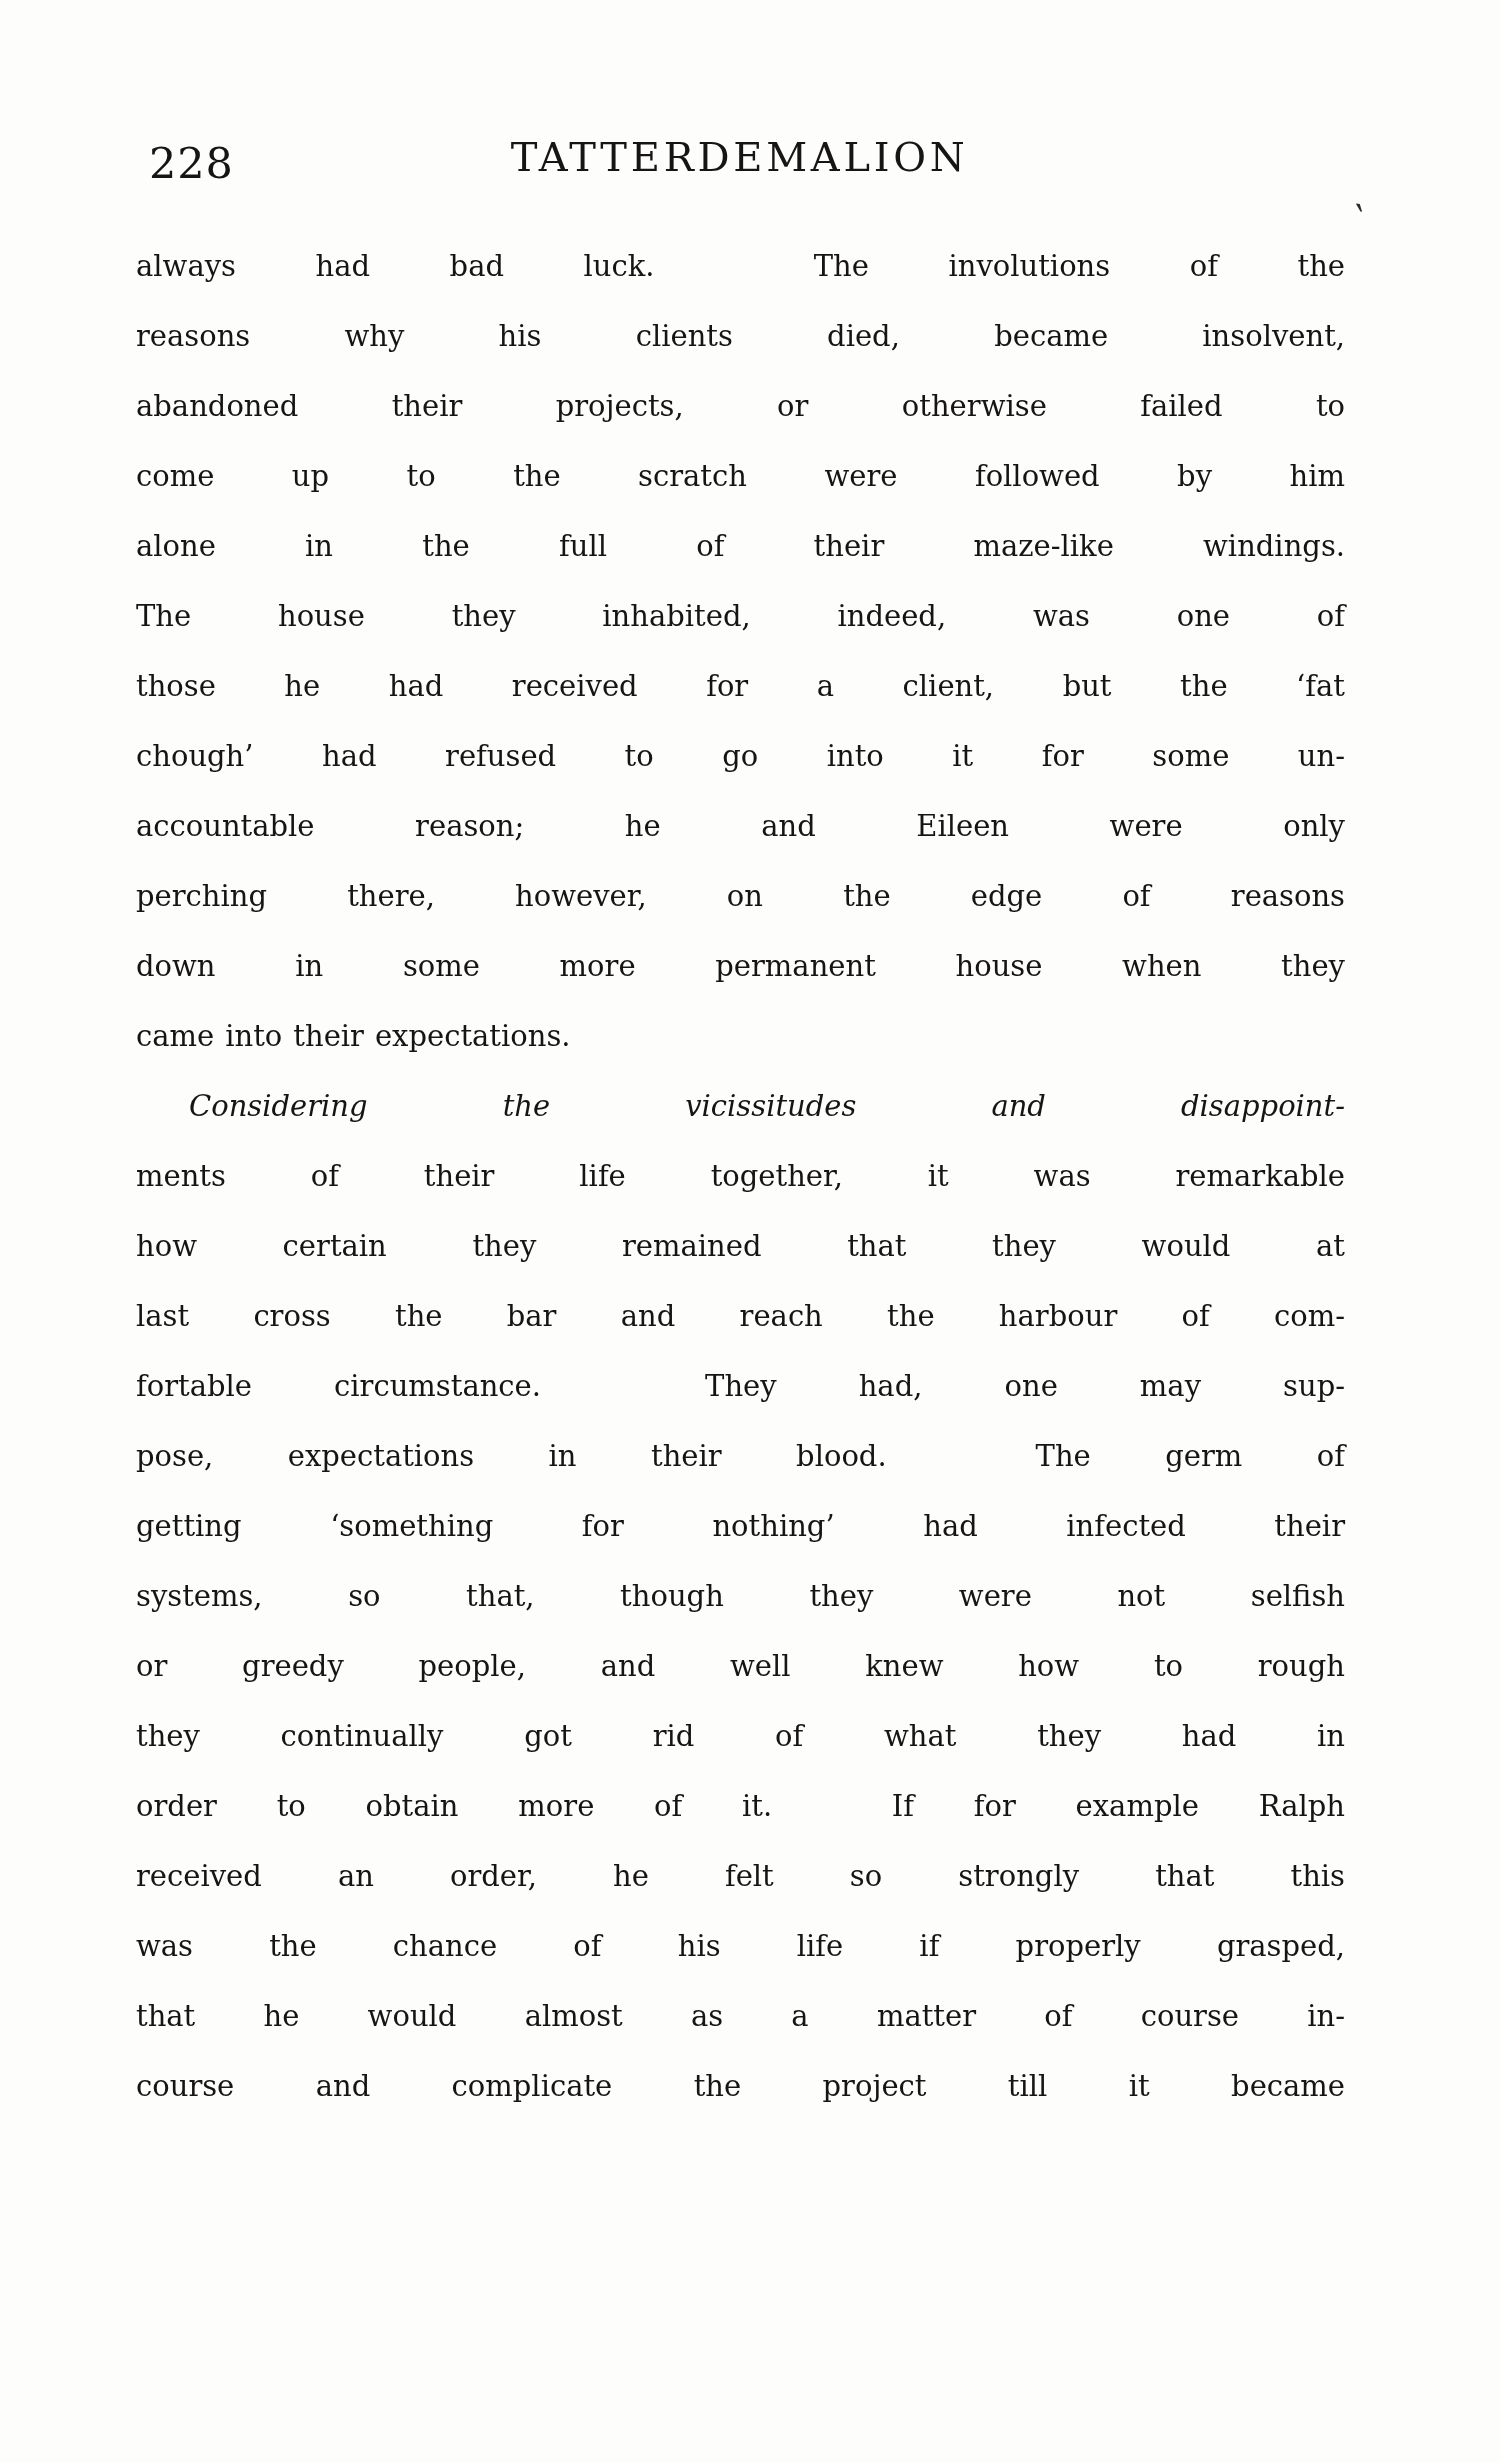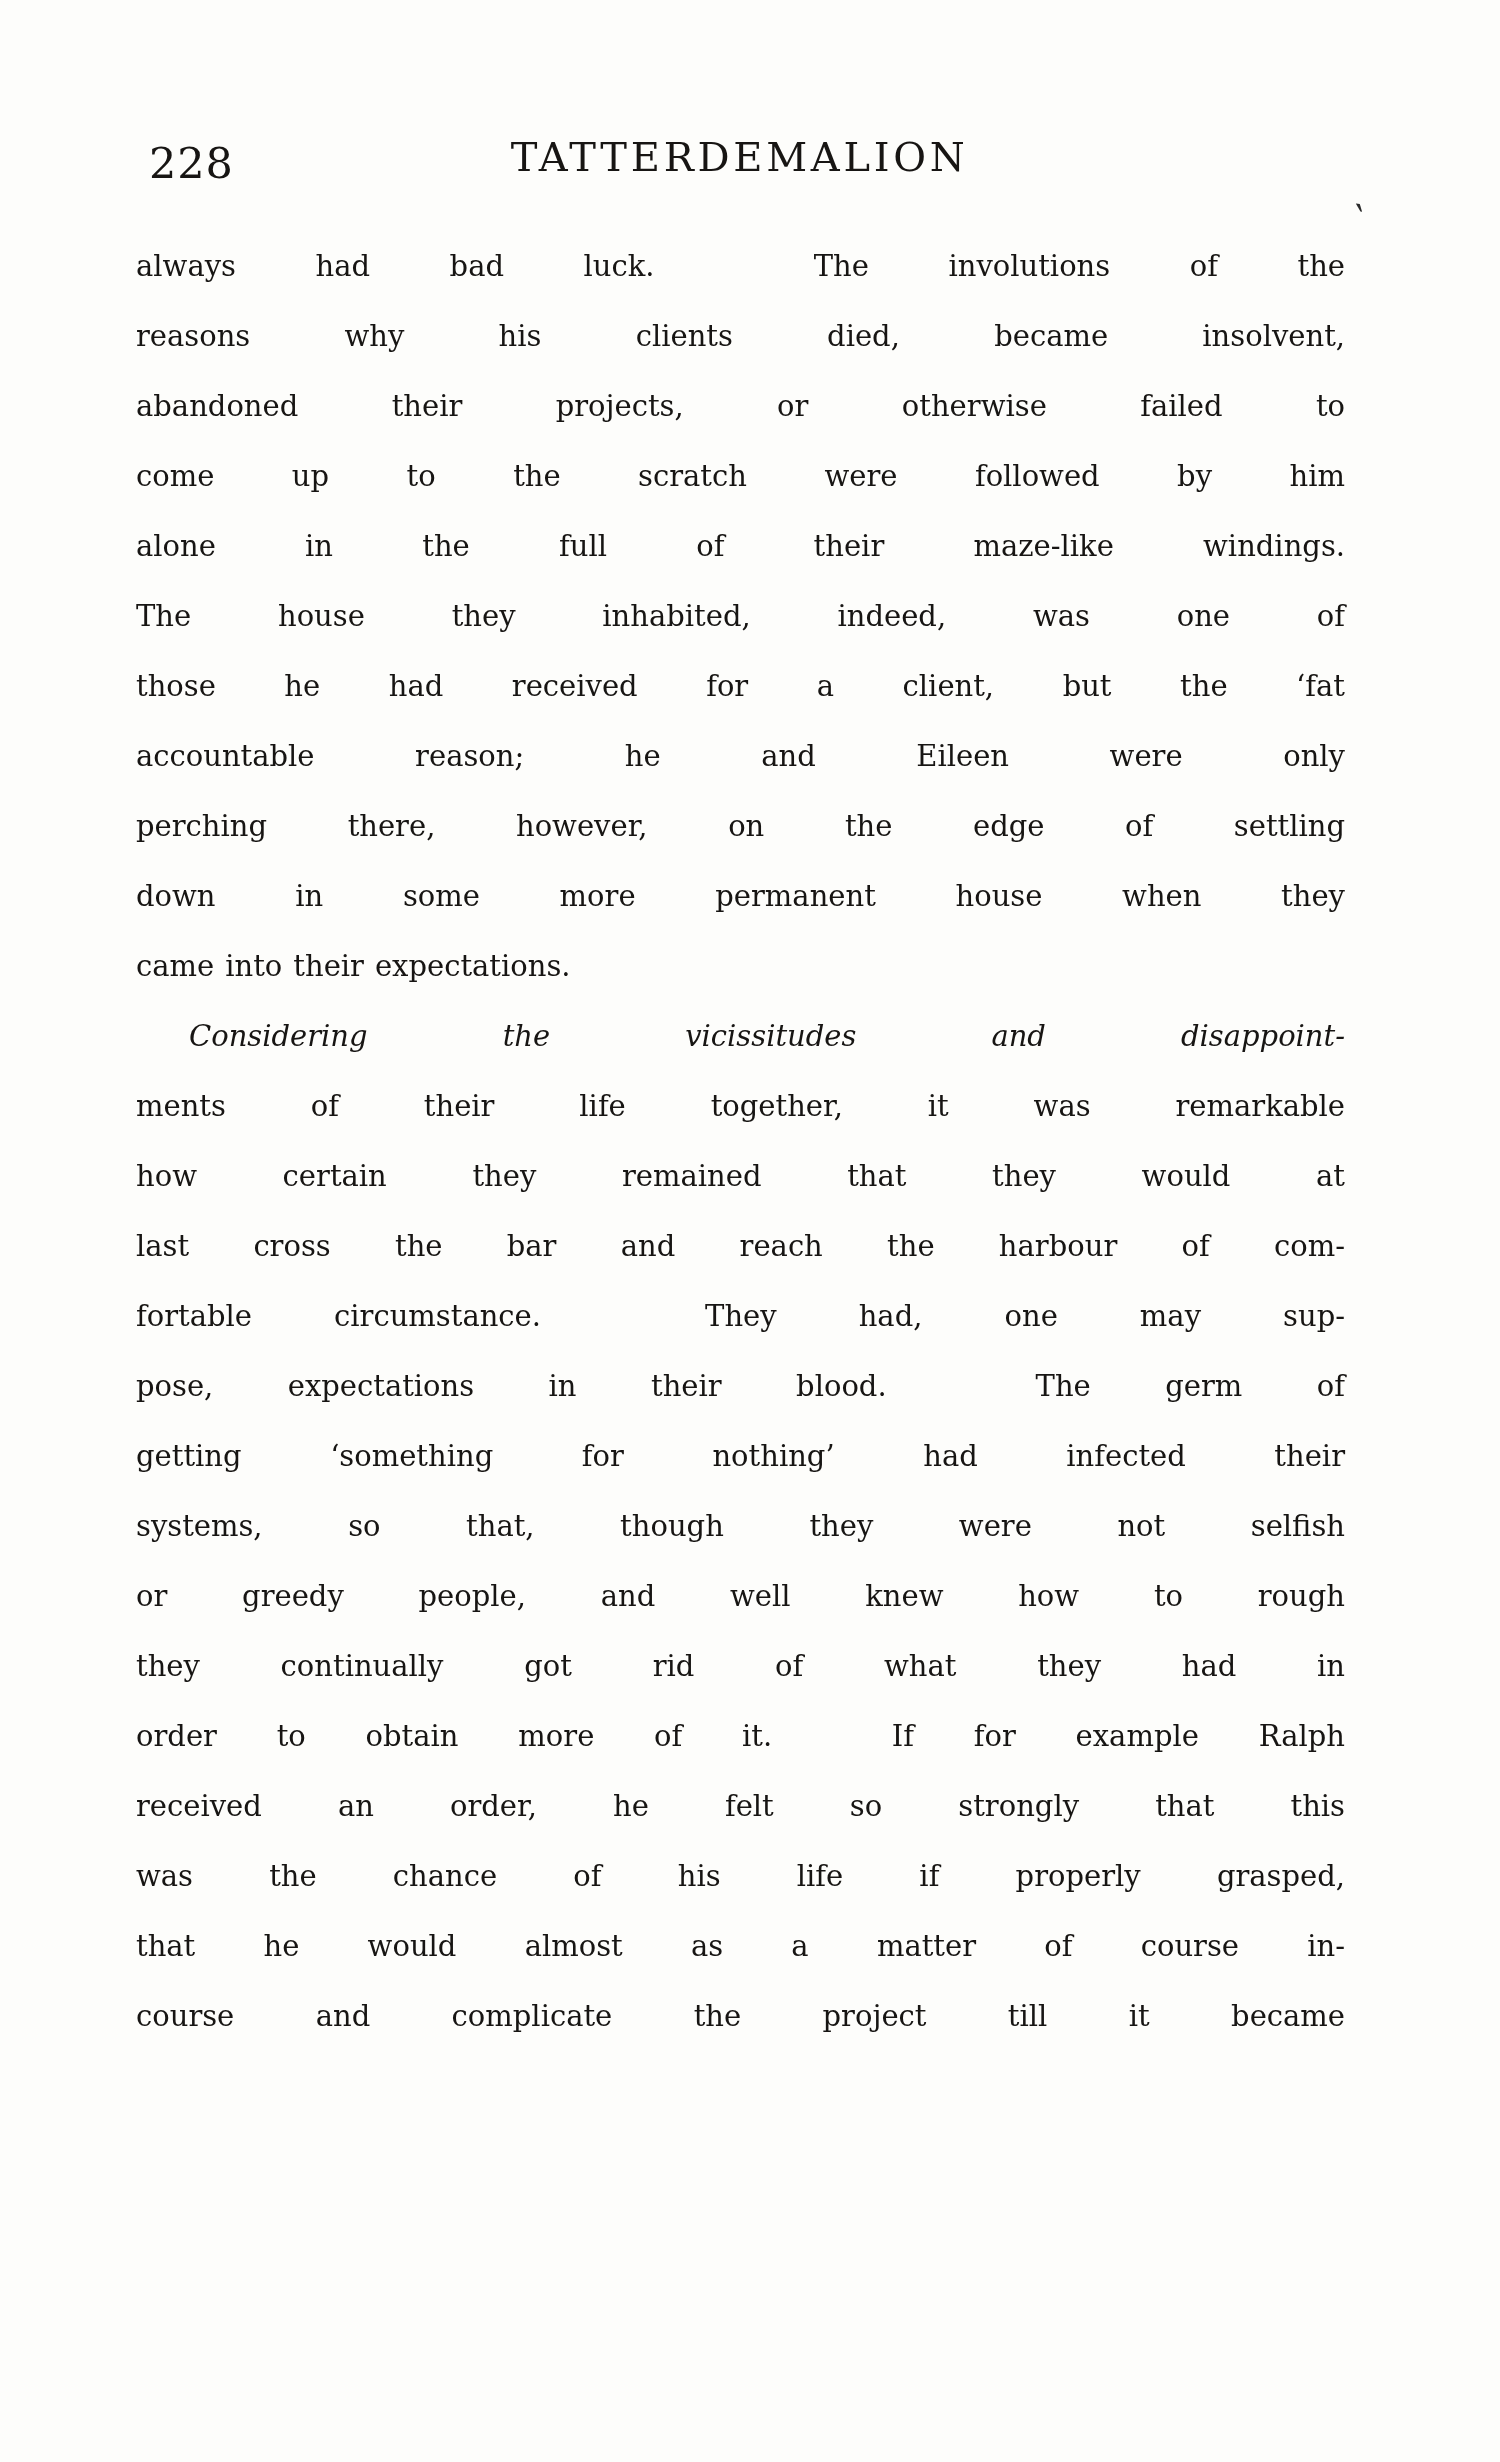--- a/index.html
+++ b/index.html
@@ -77,22 +77,23 @@
   </div>
 
   <div class="text-block">
       <div class="line">always had bad luck.&nbsp; The involutions of the</div>
       <div class="line">reasons why his clients died, became insolvent,</div>
       <div class="line">abandoned their projects, or otherwise failed to</div>
       <div class="line">come up to the scratch were followed by him</div>
       <div class="line">alone in the full of their maze-like windings.</div>
       <div class="line">The house they inhabited, indeed, was one of</div>
       <div class="line">those he had received for a client, but the ‘fat</div>
+      <div class="line">chough’ had refused to go into it for some un-</div>
       <div class="line">accountable reason; he and Eileen were only</div>
-      <div class="line">perching there, however, on the edge of settling</div>
+      <div class="line">perching there, however, on the edge of reasons</div>
       <div class="line">down in some more permanent house when they</div>
       <div class="line para-end">came into their expectations.</div>
       <div class="line para-start">Considering the vicissitudes and disappoint-</div>
       <div class="line">ments of their life together, it was remarkable</div>
       <div class="line">how certain they remained that they would at</div>
       <div class="line">last cross the bar and reach the harbour of com-</div>
       <div class="line">fortable circumstance.&nbsp; They had, one may sup-</div>
       <div class="line">pose, expectations in their blood.&nbsp; The germ of</div>
       <div class="line">getting ‘something for nothing’ had infected their</div>
       <div class="line">systems, so that, though they were not selfish</div>

